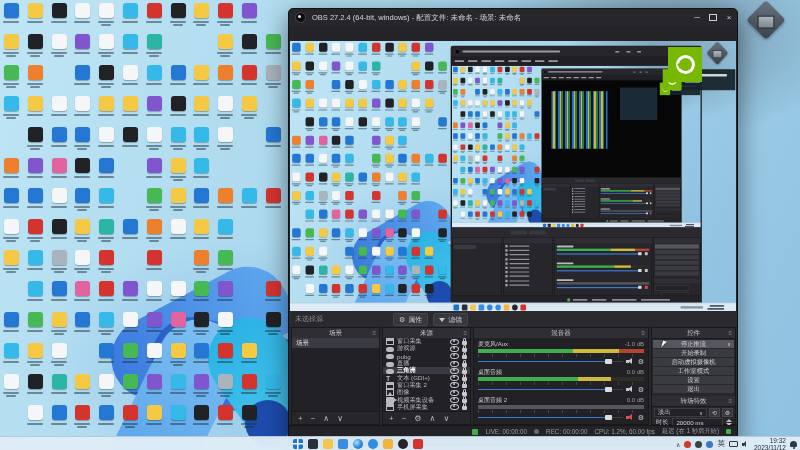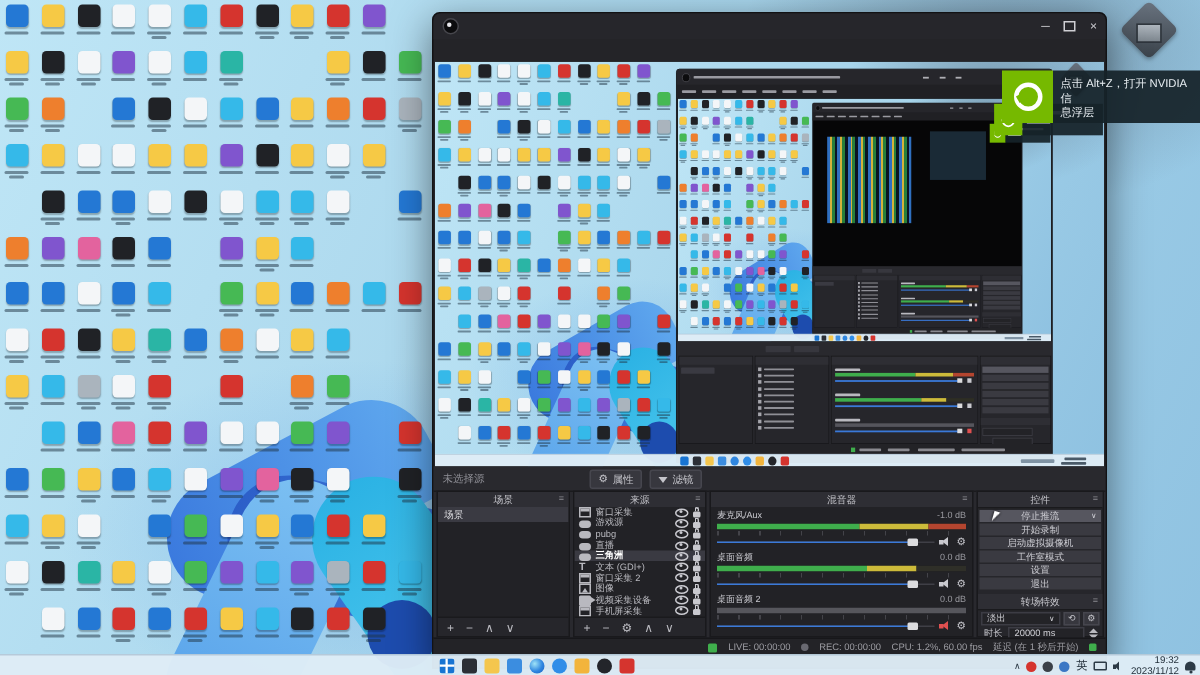--- a/index.html
+++ b/index.html
@@ -495,20 +495,21 @@
       <div class="dicon" style="left: 218.2px; top: 404.7px; background: rgb(213, 52, 46);"></div>
       <div class="dlabel" style="left: 217.2px; top: 422.7px; width: 16px;"></div>
       <div class="dicon" style="left: 242px; top: 404.7px; background: rgb(32, 34, 38);"></div>
       <div class="dlabel" style="left: 241px; top: 422.7px; width: 16px;"></div>
       <div class="dlabel" style="left: 244px; top: 425.7px; width: 10px;"></div>
     </div>
 
   <div id="obs">
     <div class="titlebar">
       <span class="obs-logo"></span>
+      <span class="title-text">OBS 27.2.4 (64-bit, windows) - 配置文件: 未命名 - 场景: 未命名</span>
       <span class="winbtns">
         <span class="winbtn">─</span>
         <span class="winbtn">
             <span class="maxbox"></span>
           </span>
         <span class="winbtn">×</span>
       </span>
     </div>
     <div id="preview">
         <div class="scene" style="transform: scale(0.558, 0.6);">
@@ -1675,24 +1676,20 @@
       <span>CPU: 1.2%, 60.00 fps</span>
       <span>延迟 (在 1 秒后开始)</span>
       <span class="dotg"></span>
     </div>
   </div>
 
   <div id="nvidia">
     <span class="nvsq" id="nvsq" style="background: rgb(118, 185, 0);">
         <span class="nveye" style="background: transparent;"></span>
       </span>
-    <span class="nvbox">
-      <span>点击 Alt+Z，打开 NVIDIA 信</span><br>
-      <span>息浮层</span>
-    </span>
   </div>
 
   <div id="taskbar">
     <div class="tb-center" id="tbapps">
         <div class="tb-app" style="background: linear-gradient(rgb(255, 255, 255), rgb(255, 255, 255)) 50% 50% / 1.5px 11px no-repeat, linear-gradient(rgb(255, 255, 255), rgb(255, 255, 255)) 50% 50% / 11px 1.5px no-repeat, rgb(24, 116, 210);"></div>
         <div class="tb-app" style="background: rgb(43, 47, 54);"></div>
         <div class="tb-app" style="background: rgb(244, 198, 77);"></div>
         <div class="tb-app" style="background: rgb(59, 141, 224);"></div>
         <div class="tb-app circle" style="background: radial-gradient(circle at 35% 35%, rgb(159, 227, 247), rgb(47, 134, 224) 55%, rgb(27, 95, 192));"></div>
         <div class="tb-app circle run" style="background: rgb(47, 141, 232);"></div>

